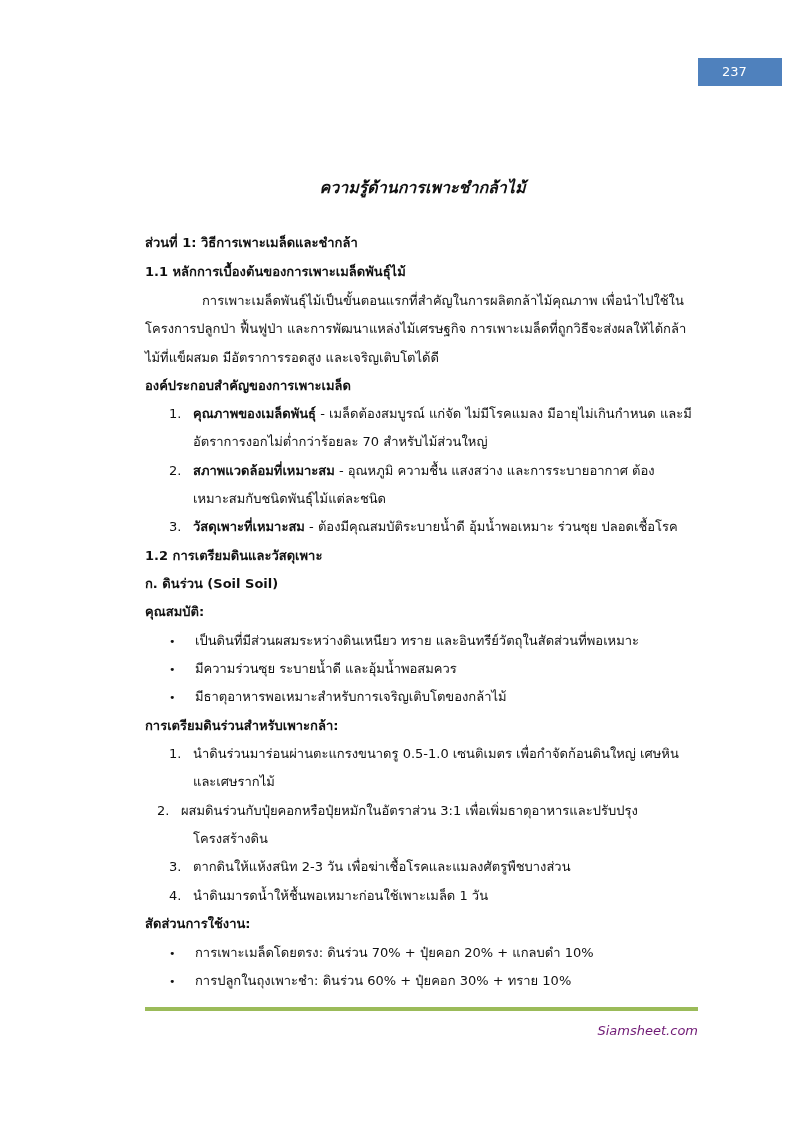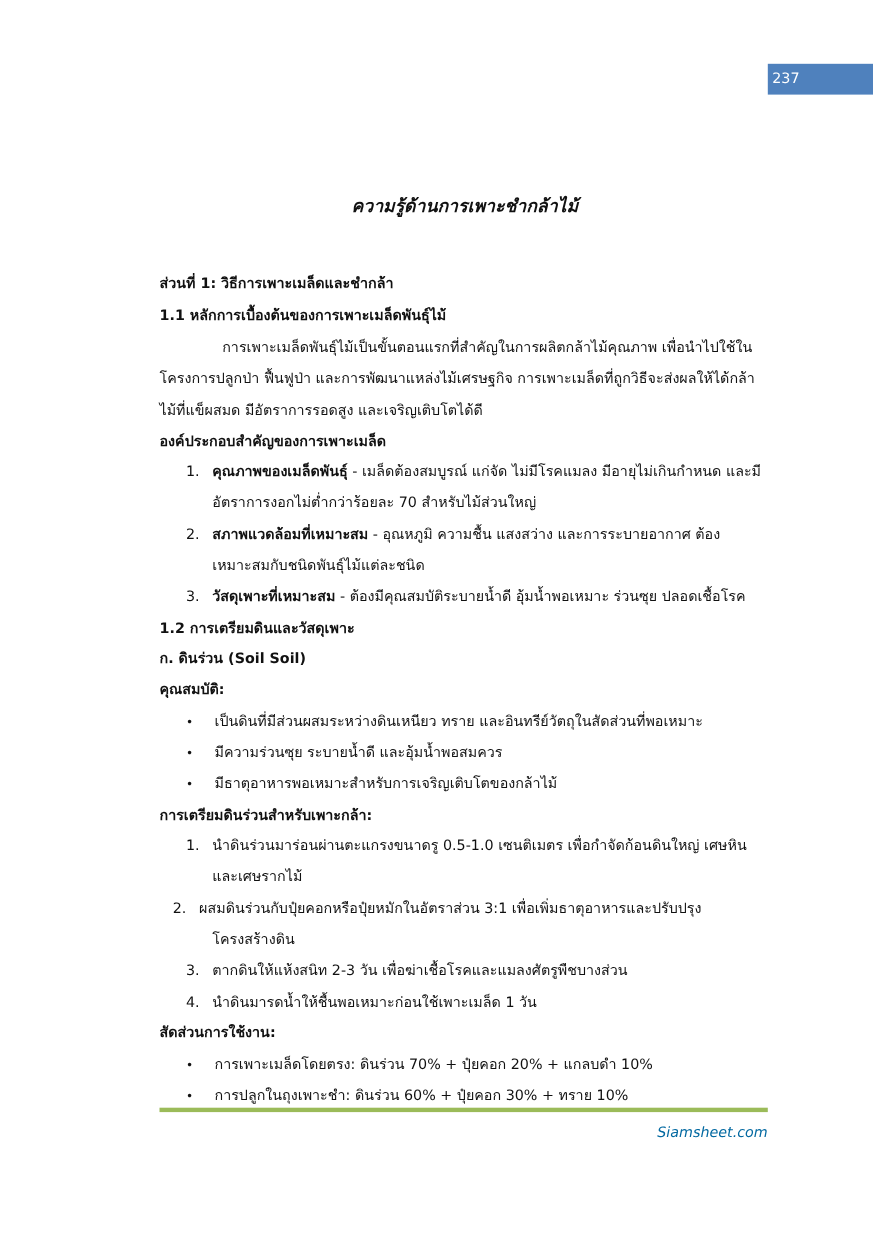--- a/index.html
+++ b/index.html
@@ -1,29 +1,29 @@
 <!DOCTYPE html>
 <html><head>
 <meta charset="utf-8">
 <style>
   html, body { margin: 0; padding: 0; background: #ffffff; }
   body { width: 794px; height: 1123px; position: relative; overflow: hidden;
          font-family: "DejaVu Sans", "Liberation Sans", sans-serif; color: #111; }
-  .page-tab { position: absolute; left: 698px; top: 58px; width: 96px; height: 28px;
+  .page-tab { position: absolute; left: 698px; top: 58px; width: 84px; height: 28px;
               background: #4f81bd; color: #fff; font-size: 13px; line-height: 28px;
-              padding-left: 4px; box-sizing: border-box; }
+              padding-left: 24px; box-sizing: border-box; }
   .content { position: absolute; left: 145px; top: 0; width: 555px; }
   .doc-title { position: absolute; top: 175px; left: 0; width: 555px; text-align: center;
                font-size: 16px; font-weight: bold; font-style: italic; }
-  .line { position: absolute; left: 0; font-size: 13px; white-space: nowrap; margin-top: 15px; }
+  .line { position: absolute; left: 0; font-size: 13px; white-space: nowrap; }
   .bold { font-weight: bold; }
   .num { display: inline-block; width: 24px; text-align: left; }
   .bullet { display: inline-block; width: 26px; font-size: 11px; }
   .footer-rule { position: absolute; left: 145px; top: 1007px; width: 553px; height: 4px; background: #9bbb59; }
-  .footer-brand { position: absolute; right: 96px; top: 1023px; font-size: 13px; font-style: italic; color: #0369a1; }
+  .footer-brand { position: absolute; right: 96px; top: 1023px; font-size: 13px; font-style: italic; color: #701a75; }
 </style>
 </head>
 <body>
 
 <div class="page-tab">
   <span>237</span>
 </div>
 
 <div class="content">
   <div class="doc-title">ความรู้ด้านการเพาะชำกล้าไม้</div>

